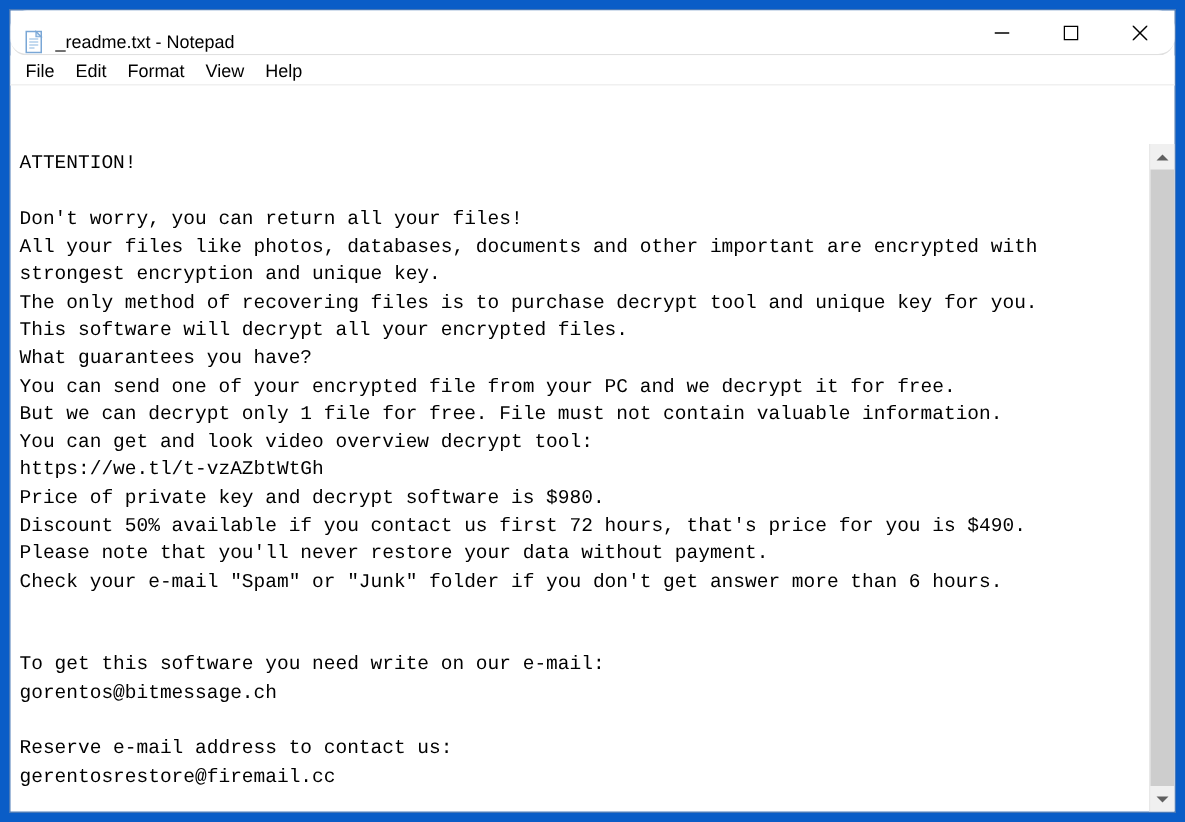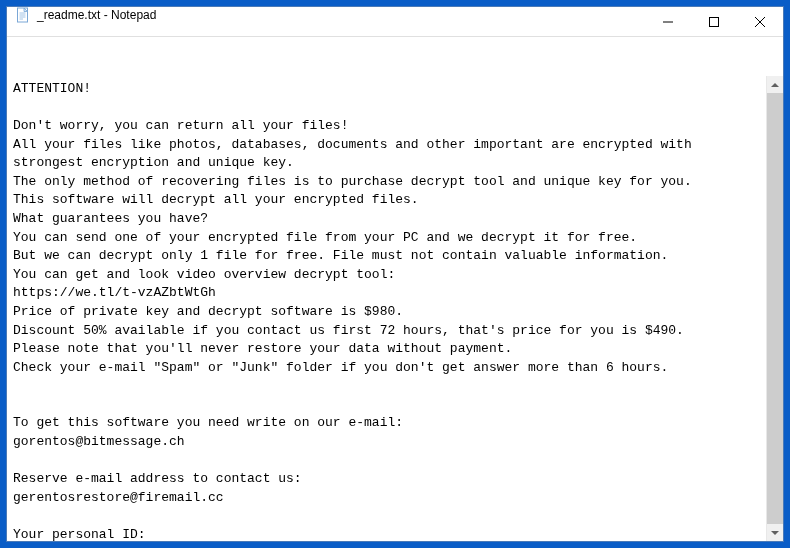--- a/index.html
+++ b/index.html
@@ -17,22 +17,23 @@
       height: 100%;
       background: #fff;
       border: 1px solid #4a7ab8;
       display: flex;
       flex-direction: column;
     }
     .titlebar {
       height: 30px;
       background: #fff;
       display: flex;
-      align-items: flex-start;
+      align-items: flex-end;
       border-bottom: 1px solid #e0e0e0;
+      border-radius: 11px;
     }
     .titlebar-left {
       display: flex;
       align-items: center;
       padding-left: 8px;
       gap: 6px;
     }
     .file-icon {
       width: 16px;
       height: 16px;
@@ -160,20 +161,27 @@
       </button>
       <button class="win-btn close">
         <svg viewBox="0 0 10 10">
             <line x1="0" y1="0" x2="10" y2="10" stroke="#000" stroke-width="1"></line>
             <line x1="10" y1="0" x2="0" y2="10" stroke="#000" stroke-width="1"></line>
           </svg>
       </button>
     </div>
   </div>
 
+  <div class="menubar">
+    <span class="menu-item">File</span>
+    <span class="menu-item">Edit</span>
+    <span class="menu-item">Format</span>
+    <span class="menu-item">View</span>
+    <span class="menu-item">Help</span>
+  </div>
 
   <div class="content-area">
     <div class="text-content">ATTENTION!
 
 Don't worry, you can return all your files!
 All your files like photos, databases, documents and other important are encrypted with strongest encryption and unique key.
 The only method of recovering files is to purchase decrypt tool and unique key for you.
 This software will decrypt all your encrypted files.
 What guarantees you have?
 You can send one of your encrypted file from your PC and we decrypt it for free.

